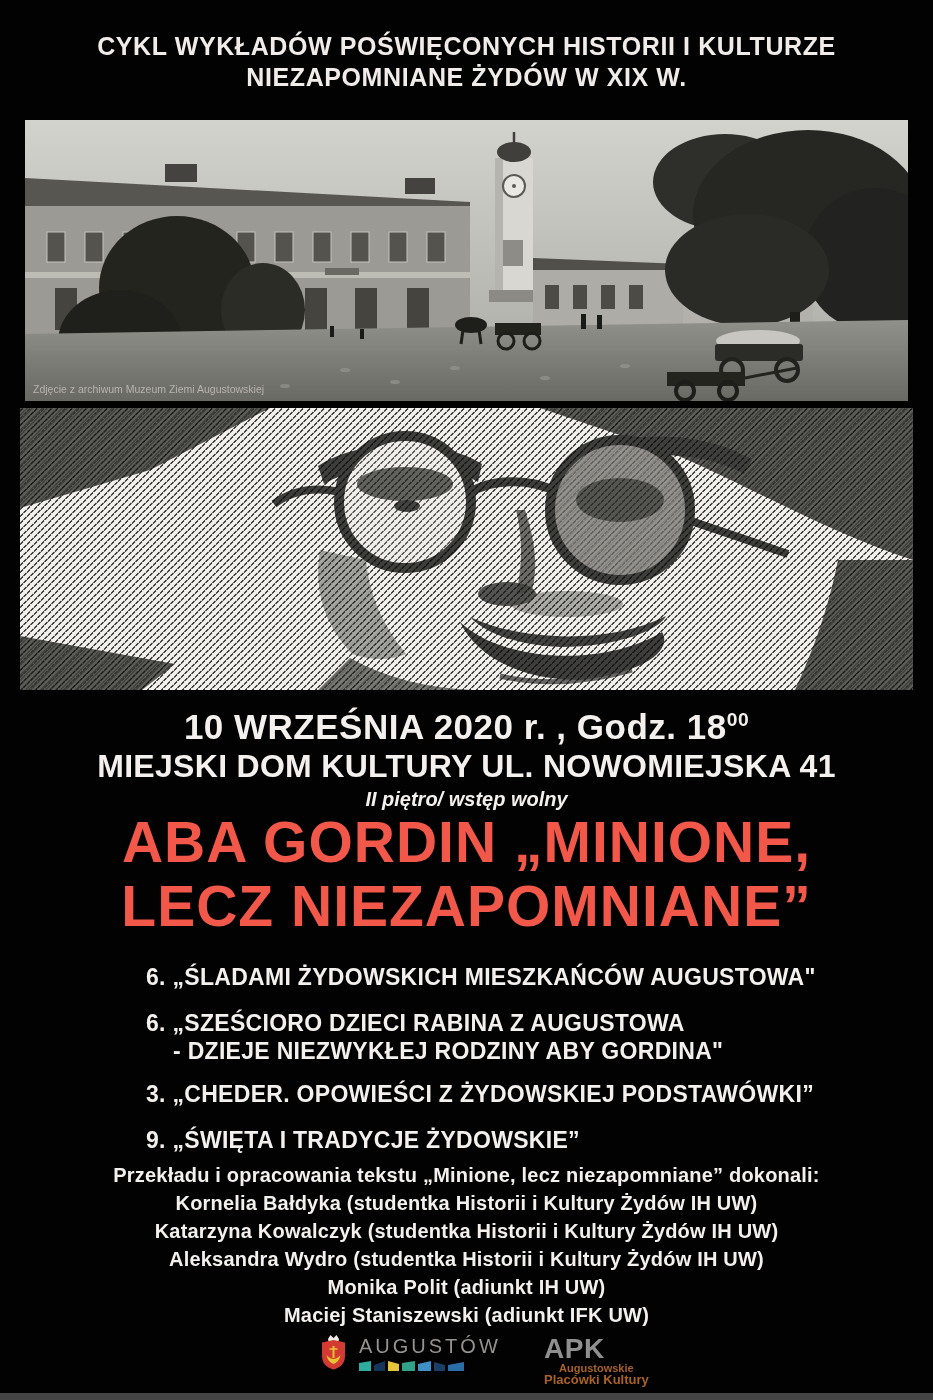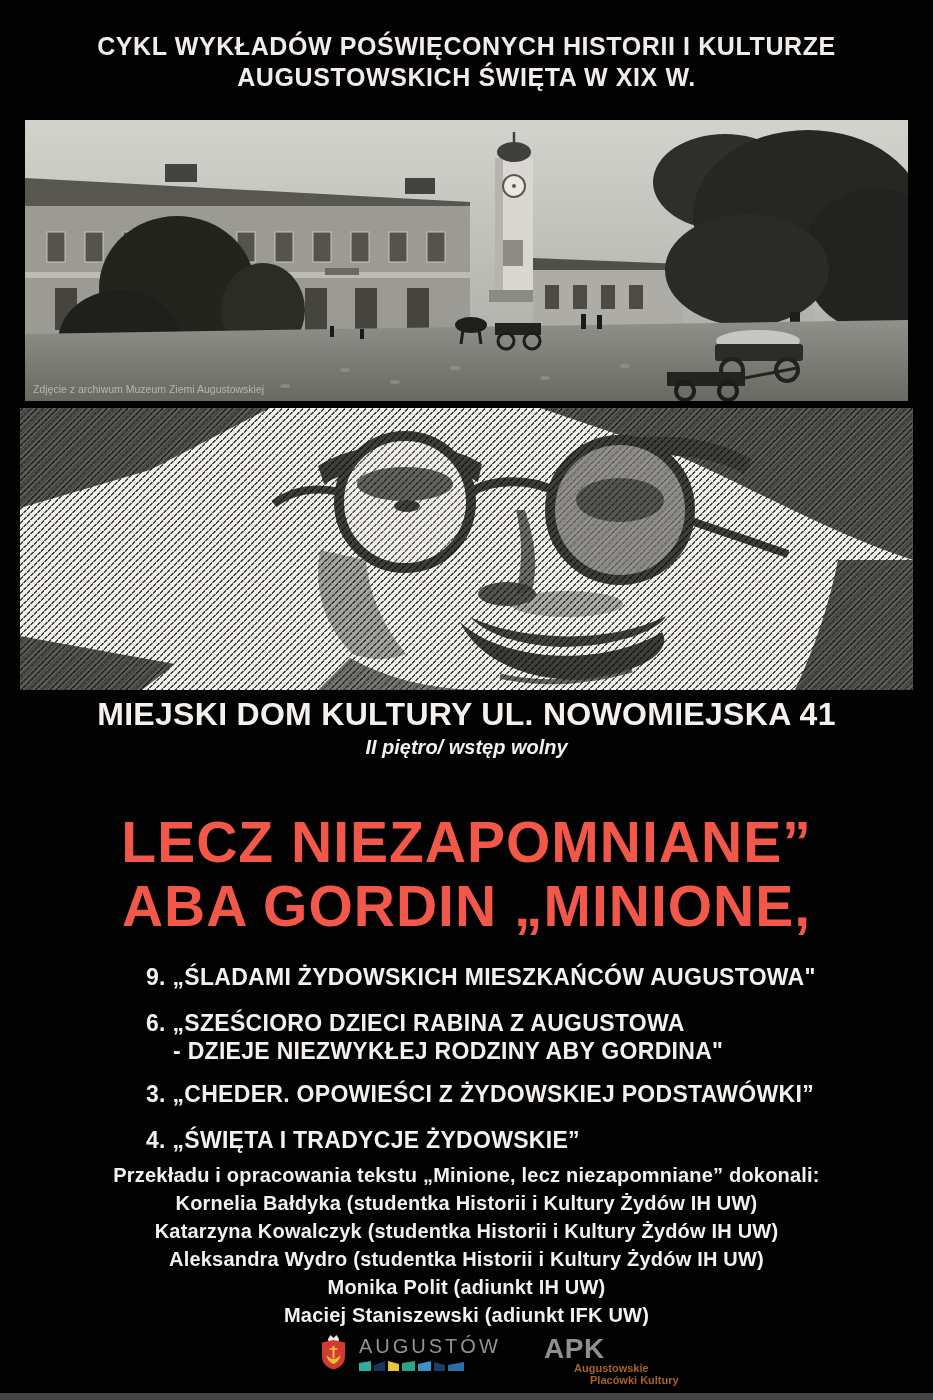--- a/index.html
+++ b/index.html
@@ -34,31 +34,31 @@
     position:absolute;top:1161px;left:0;right:0;text-align:center;
     color:#F3F0EE;font-size:20px;font-weight:600;line-height:28px;letter-spacing:.2px;
   }
   .logo-augustow{position:absolute;left:320px;top:1334px;display:flex;align-items:flex-start;}
   .la-col{margin-left:12px;}
   .la-name{color:#96928F;font-size:20px;font-weight:400;letter-spacing:3px;line-height:24px;}
   .la-shapes{display:block;margin-top:3px;}
   .logo-apk{position:absolute;left:544px;top:1336px;text-align:left;}
   .apk-abbr{color:#8F8F8F;font-size:28px;font-weight:700;line-height:26px;letter-spacing:.5px;}
   .apk-sub1{color:#A86127;font-size:11px;font-weight:700;line-height:12px;text-align:center;}
-  .apk-sub2{color:#A86127;font-size:11px;font-weight:700;line-height:12px;margin-left:46px;}
+  .apk-sub2{color:#A86127;font-size:13px;font-weight:700;line-height:12px;}
   .bottombar{position:absolute;left:0;bottom:0;width:100%;height:7px;background:#454545;}
 </style>
 </head>
 <body>
 
 <div id="poster">
 
   <div class="header">
     <div>CYKL WYKŁADÓW POŚWIĘCONYCH HISTORII I KULTURZE</div>
-    <div>AUGUSTOWSKICH ŚWIĘTA W XIX W.</div>
+    <div>NIEZAPOMNIANE ŻYDÓW W XIX W.</div>
   </div>
 
   <div class="photo-wrap">
     <svg viewBox="0 0 883 281" preserveAspectRatio="none">
       <defs>
         <linearGradient id="sky" x1="0" y1="0" x2="0" y2="1">
           <stop offset="0" stop-color="#d3d3ce"></stop>
             <stop offset="1" stop-color="#a9a9a4"></stop>
         </linearGradient>
         <linearGradient id="road" x1="0" y1="0" x2="0" y2="1">
@@ -207,35 +207,36 @@
       <path d="M440,214 C482,254 582,260 642,224 C652,240 630,264 560,272 C494,272 454,244 440,214 Z" fill="#0c0c0a"></path>
       <path d="M450,209 C502,234 592,236 646,208 C640,221 600,239 540,239 C494,237 464,224 450,209 Z" fill="#11110f"></path>
       <path d="M480,268 Q540,282 612,262" stroke="#141412" stroke-width="5" fill="none" opacity="0.8"></path>
       <path d="M330,250 Q382,279 452,282 L298,282 Z" fill="url(#htd)" opacity="0.8"></path>
 
       <rect width="893" height="282" fill="url(#ht)" opacity="0.22"></rect>
     </svg>
   </div>
 
   <div class="eventblock">
+    <div class="ev1"><span>10 WRZEŚNIA 2020 r. , Godz. 18</span><sup>00</sup></div>
     <div class="ev2">MIEJSKI DOM KULTURY UL. NOWOMIEJSKA 41</div>
     <div class="ev3">II piętro/ wstęp wolny</div>
   </div>
 
   <div class="bigtitle">
+    <div>ABA GORDIN „MINIONE,</div>
     <div>LECZ NIEZAPOMNIANE”</div>
-    <div>ABA GORDIN „MINIONE,</div>
   </div>
 
   <div class="lectures">
-    <div class="lec mb-item">9. „ŚLADAMI ŻYDOWSKICH MIESZKAŃCÓW AUGUSTOWA"</div>
+    <div class="lec mb-item">6. „ŚLADAMI ŻYDOWSKICH MIESZKAŃCÓW AUGUSTOWA"</div>
     <div class="lec">6. „SZEŚCIORO DZIECI RABINA Z AUGUSTOWA</div>
     <div class="lec indent">- DZIEJE NIEZWYKŁEJ RODZINY ABY GORDINA"</div>
     <div class="lec mb-item">3. „CHEDER. OPOWIEŚCI Z ŻYDOWSKIEJ PODSTAWÓWKI”</div>
-    <div class="lec">4. „ŚWIĘTA I TRADYCJE ŻYDOWSKIE”</div>
+    <div class="lec">9. „ŚWIĘTA I TRADYCJE ŻYDOWSKIE”</div>
   </div>
 
   <div class="credits">
     <div>Przekładu i opracowania tekstu „Minione, lecz niezapomniane” dokonali:</div>
     <div>Kornelia Bałdyka (studentka Historii i Kultury Żydów IH UW)</div>
     <div>Katarzyna Kowalczyk (studentka  Historii i Kultury Żydów IH UW)</div>
     <div>Aleksandra Wydro (studentka Historii i Kultury Żydów IH UW)</div>
     <div>Monika Polit (adiunkt IH UW)</div>
     <div>Maciej Staniszewski (adiunkt IFK UW)</div>
   </div>

